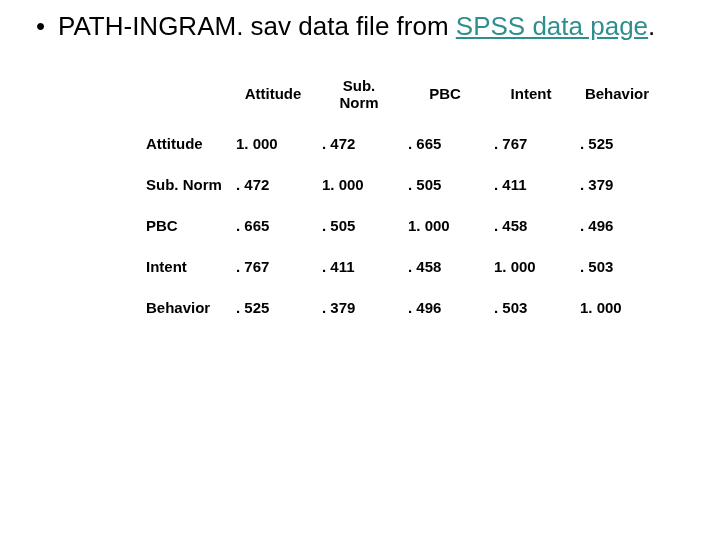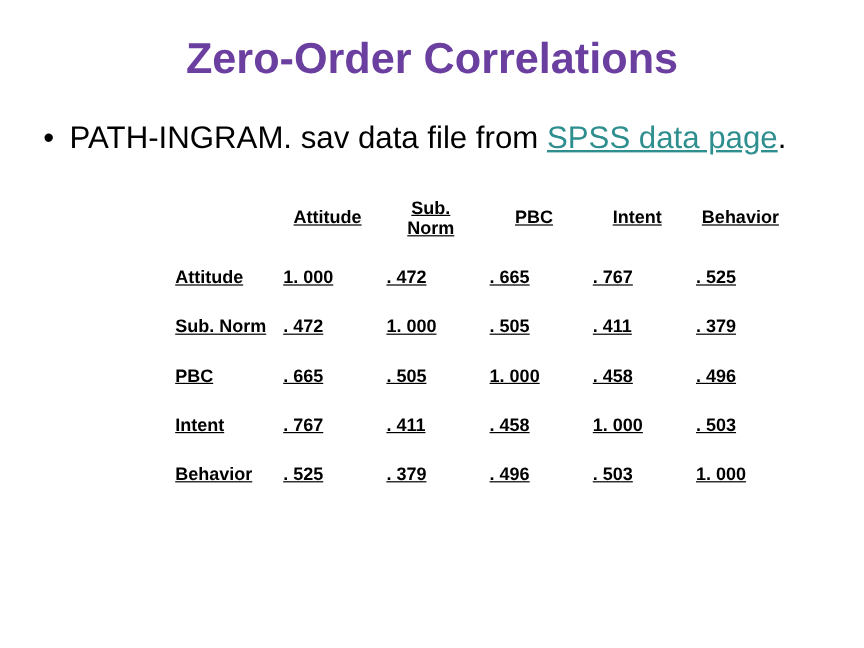--- a/index.html
+++ b/index.html
@@ -47,21 +47,20 @@
   .bullet-text a {
     color: #2f8f8f;
     text-decoration: underline;
   }
   .bullet-text .filename {
     
   }
   .table-wrap {
     margin: 22px 0 0 110px;
     width: 520px;
-    text-decoration: underline;
   }
   table.corr {
     border-collapse: collapse;
     width: 100%;
     font-size: 15px;
   }
   table.corr th, table.corr td {
     padding: 12px 6px;
     text-align: left;
     font-weight: bold;
@@ -83,21 +82,20 @@
   }
   
   table.corr col.rowlabel { width: 90px; }
   table.corr col.val { width: 86px; }
 </style>
 </head>
 <body>
 
 <div class="slide">
 
-  <div class="title">Zero-Order Correlations</div>
 
   <div class="bullet-row">
     <div class="bullet-dot">•</div>
     <div class="bullet-text">
       <span class="filename">PATH-INGRAM. sav data file from </span><a href="#">SPSS data page</a><span>.</span>
     </div>
   </div>
 
   <div class="table-wrap">
     <table class="corr">

